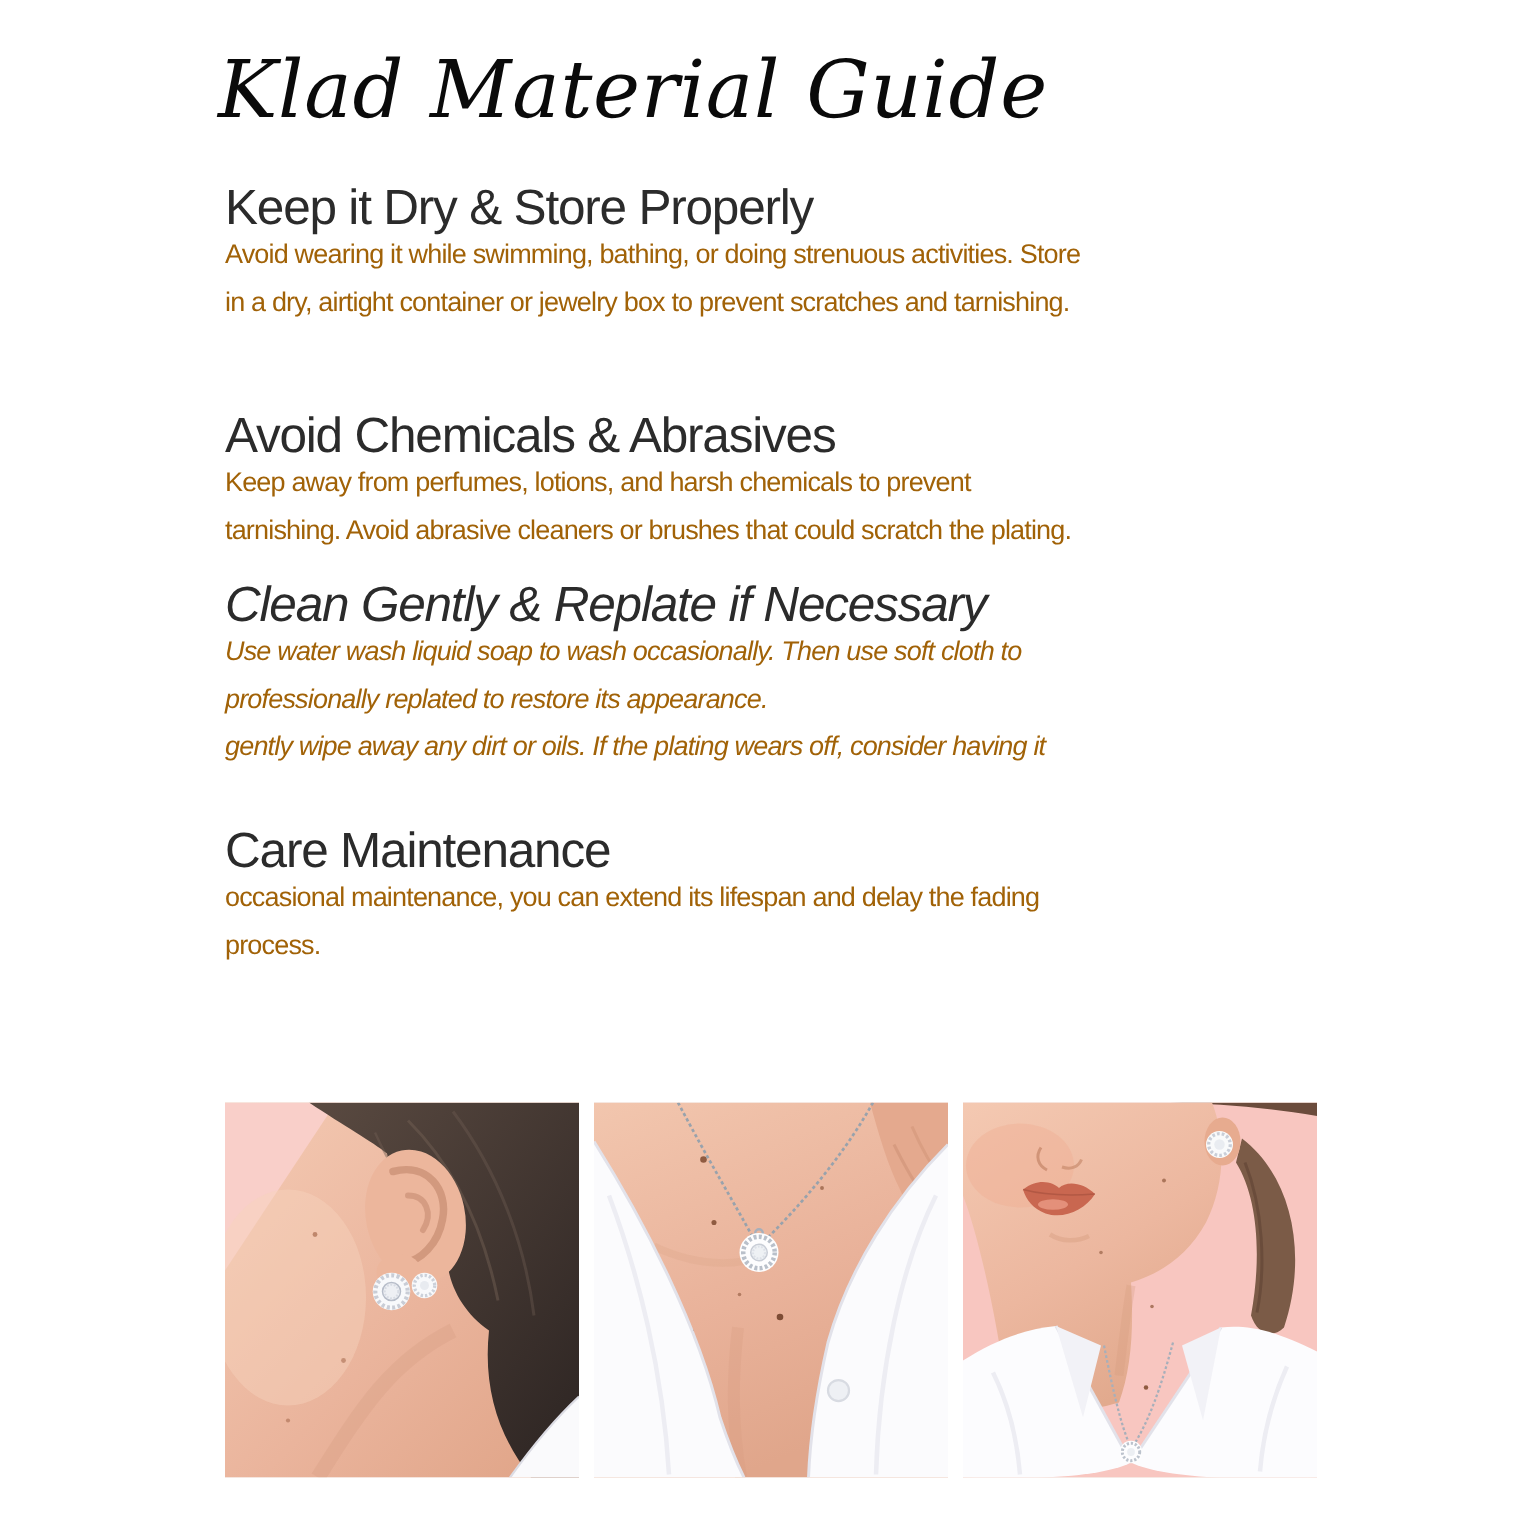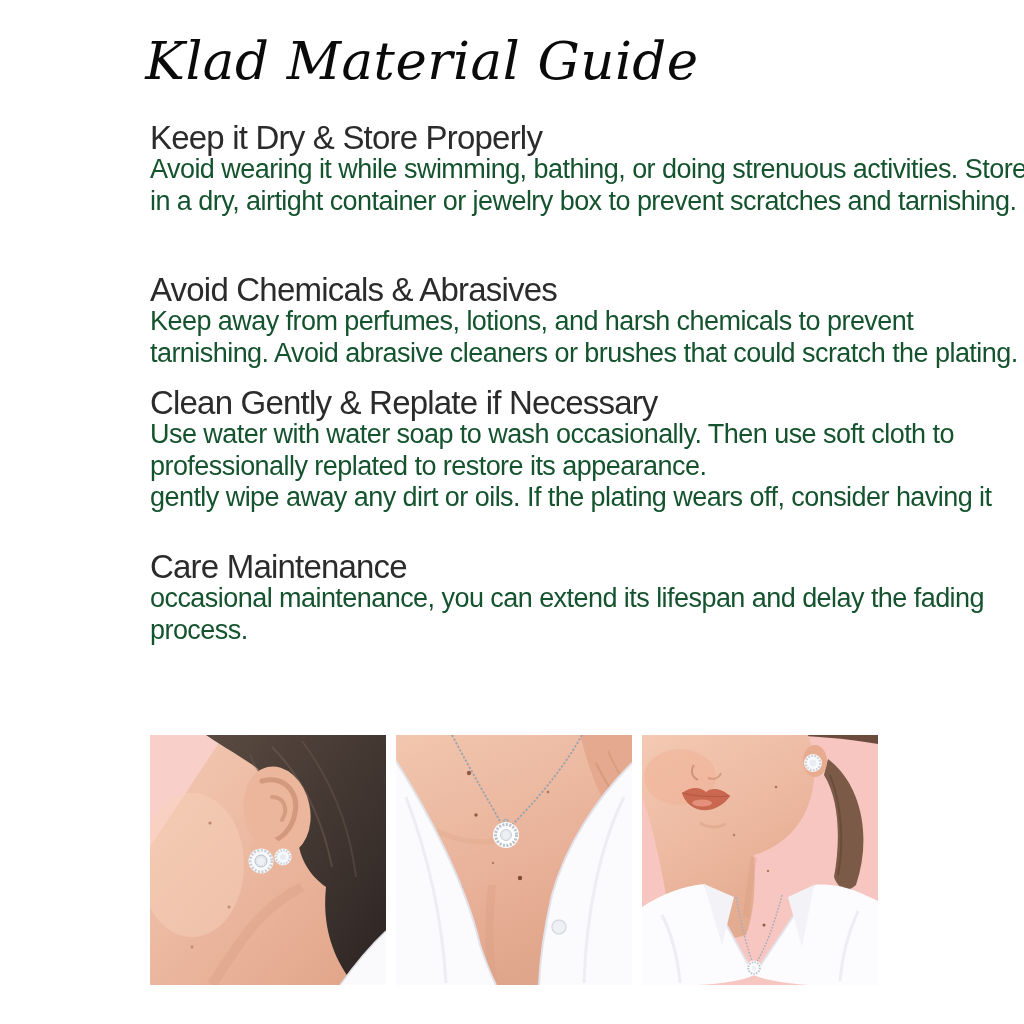--- a/index.html
+++ b/index.html
@@ -12,30 +12,30 @@
     position:absolute;top:30px;left:0;width:844px;margin:0;
     text-align:center;
     font-family:"DejaVu Serif","Liberation Serif",serif;
     font-style:italic;font-weight:500;
     font-size:53px;line-height:62px;color:#0a0a0a;letter-spacing:0.5px;
   }
   .content{position:absolute;left:150px;width:760px;}
   .guide-section{position:absolute;left:0;width:760px;}
   .guide-section.s1{top:0;}
   .guide-section.s2{top:132px;margin-top:20px;}
-  .guide-section.s3{top:265px;}
+  .guide-section.s3{top:265px;font-style:italic;}
   .guide-section.s4{top:429px;}
   .content{top:122px;}
   h2.section-heading{
     margin:0;font-size:33px;font-weight:400;line-height:32px;
     letter-spacing:-0.8px;color:#2b2b2b;white-space:nowrap;
   }
   .body-line{
-    font-size:27px;line-height:31.5px;letter-spacing:-0.55px;
-    color:#14532d;white-space:nowrap;
+    font-size:18px;line-height:31.5px;letter-spacing:-0.55px;
+    color:#a16207;white-space:nowrap;
   }
   .photo-row{
     position:absolute;left:150px;top:735px;
     display:flex;gap:10px;
   }
   .photo-row figure{
     margin:0;width:236px;height:250px;overflow:hidden;background:#f0d9cf;
   }
   .photo-row svg{display:block;}
 </style>
@@ -53,21 +53,21 @@
   </section>
 
   <section class="guide-section s2">
     <h2 class="section-heading">Avoid Chemicals &amp; Abrasives</h2>
     <div class="body-line">Keep away from perfumes, lotions, and harsh chemicals to prevent</div>
     <div class="body-line">tarnishing. Avoid abrasive cleaners or brushes that could scratch the plating.</div>
   </section>
 
   <section class="guide-section s3">
     <h2 class="section-heading">Clean Gently &amp; Replate if Necessary</h2>
-    <div class="body-line">Use water with water soap to wash occasionally. Then use soft cloth to</div>
+    <div class="body-line">Use water wash liquid soap to wash occasionally. Then use soft cloth to</div>
     <div class="body-line">professionally replated to restore its appearance.</div>
     <div class="body-line">gently wipe away any dirt or oils. If the plating wears off, consider having it</div>
   </section>
 
   <section class="guide-section s4">
     <h2 class="section-heading">Care Maintenance</h2>
     <div class="body-line">occasional maintenance, you can extend its lifespan and delay the fading</div>
     <div class="body-line">process.</div>
   </section>
 

